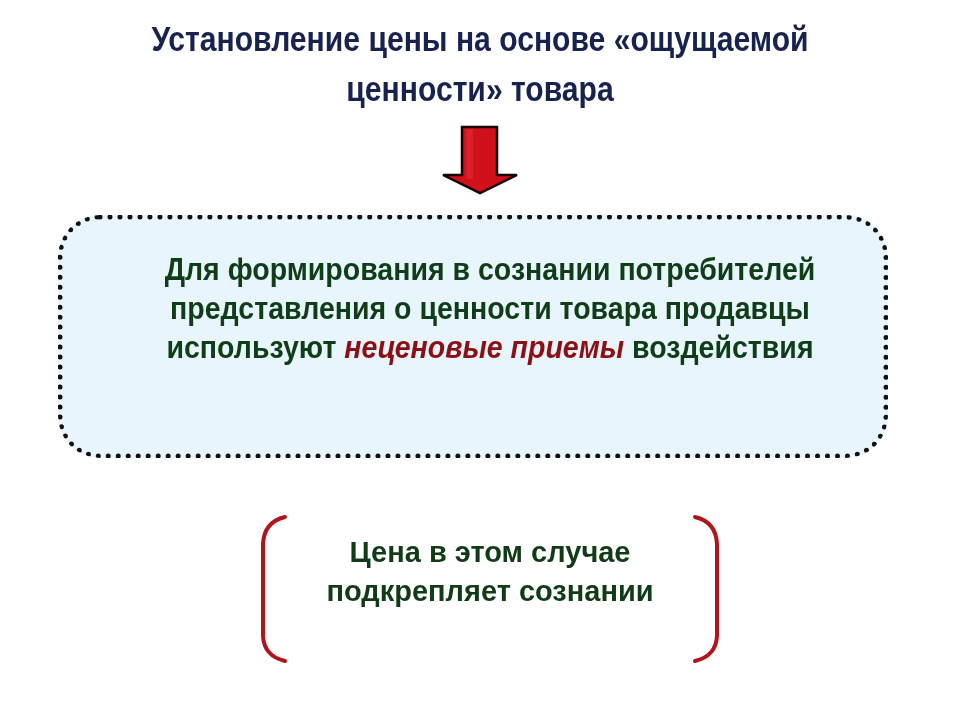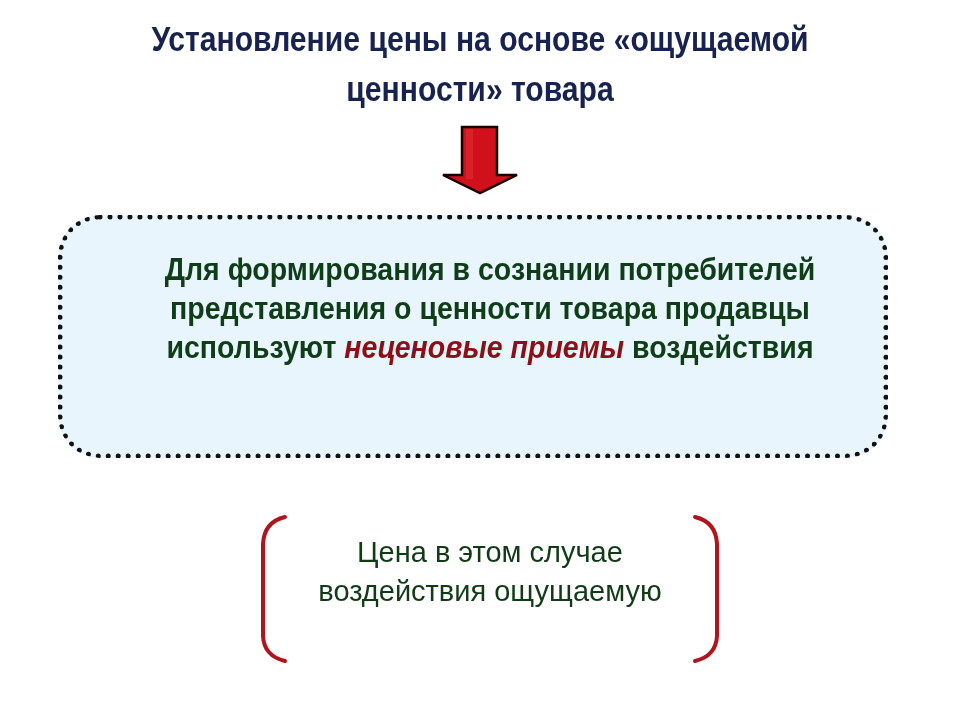--- a/index.html
+++ b/index.html
@@ -28,21 +28,21 @@
       font-weight: bold; font-size: 31px; line-height: 39px;
       transform: scaleX(0.92); transform-origin: 380px 0;
     }
     .box-text .hl { color: #8b0f14; font-style: italic; }
     .bracket { position: absolute; top: 514px; width: 30px; height: 150px; }
     .bracket-left { left: 258px; }
     .bracket-right { left: 692px; }
     .bottom-text {
       position: absolute; left: 270px; top: 533px; width: 440px;
       text-align: center; color: #113b17;
-      font-weight: normal; font-size: 29px; line-height: 39px;
+      font-weight: bold; font-size: 29px; line-height: 39px;
     }
     .bottom-text span { display: block; }
   </style>
 </head>
 <body>
 
 <div class="title">
   <span>Установление цены на основе «ощущаемой</span>
   <span>ценности» товара</span>
 </div>
@@ -57,14 +57,14 @@
 
 <svg class="bracket bracket-left" viewBox="0 0 30 150">
   <path d="M27,3 Q6,8 5,30 L5,122 Q6,142 27,147" fill="none" stroke="#b0141c" stroke-width="4" stroke-linecap="round"></path>
 </svg>
 <svg class="bracket bracket-right" viewBox="0 0 30 150">
   <path d="M3,3 Q24,8 25,30 L25,122 Q24,142 3,147" fill="none" stroke="#b0141c" stroke-width="4" stroke-linecap="round"></path>
 </svg>
 
 <div class="bottom-text">
   <span>Цена в этом случае</span>
-  <span>воздействия ощущаемую</span>
+  <span>подкрепляет сознании</span>
 </div>
 
 </body></html>

